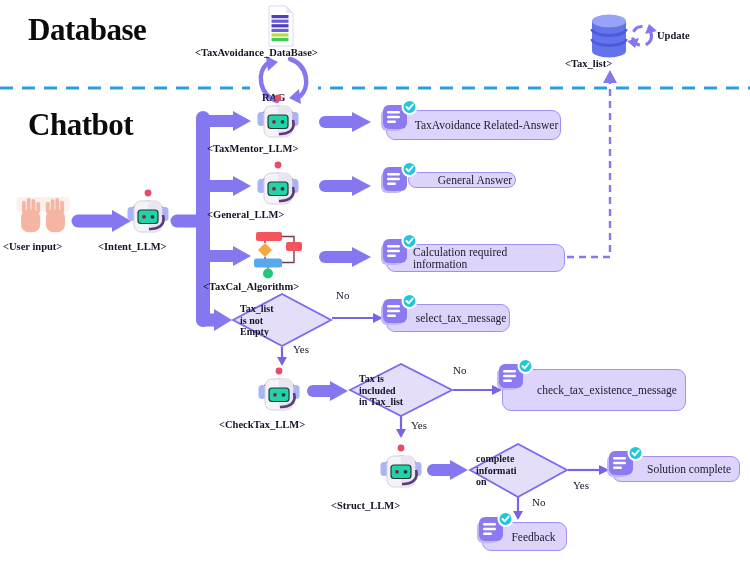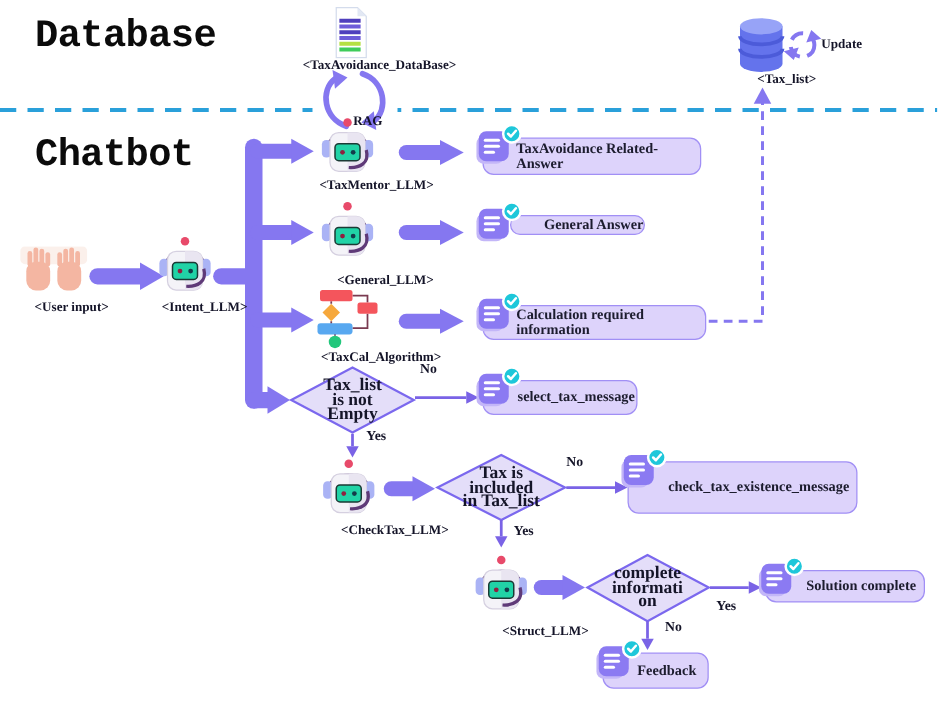--- a/index.html
+++ b/index.html
@@ -1,28 +1,28 @@
 <!DOCTYPE html>
 <html><head>
 <meta charset="utf-8">
 <style>
   html,body{margin:0;padding:0;background:#ffffff;}
   .stage{position:relative;width:750px;height:565px;background:#ffffff;overflow:hidden;
          font-family:"Liberation Serif",serif;}
-  .heading{position:absolute;font-family:Liberation Mono, monospace;font-weight:600;
+  .heading{position:absolute;font-family:Liberation Serif, serif;font-weight:600;
            font-size:31px;color:#0b0b0b;letter-spacing:-0.5px;}
-  .nlabel{position:absolute;font-weight:bold;font-size:10.5px;color:#141428;text-align:right;
+  .nlabel{position:absolute;font-weight:bold;font-size:10.5px;color:#141428;text-align:left;
           white-space:nowrap;}
-  .yn{position:absolute;font-weight:bold;font-size:11px;color:#141428;}
-  .dtext{position:absolute;font-weight:bold;font-size:14px;line-height:11.5px;color:#141428;
-         text-align:center;}
+  .yn{position:absolute;font-weight:normal;font-size:11px;color:#141428;}
+  .dtext{position:absolute;font-weight:bold;font-size:10px;line-height:11.5px;color:#141428;
+         text-align:left;}
   .dtext span{display:block;}
   .msgbox{position:absolute;background:#ddd3fb;border:1.5px solid #a18ff5;border-radius:9px;
           display:flex;align-items:center;justify-content:center;
-          font-weight:bold;font-size:11.5px;color:#1c1c2e;box-sizing:border-box;}
+          font-weight:normal;font-size:11.5px;color:#1c1c2e;box-sizing:border-box;}
   .pad26{padding-left:26px;} .pad18{padding-left:18px;}
   svg.icon{position:absolute;display:block;}
   .overlay{position:absolute;left:0;top:0;}
 </style>
 </head>
 <body>
 
 <div class="stage">
 
   <svg width="0" height="0" style="position:absolute" aria-hidden="true">
@@ -186,21 +186,21 @@
   <div class="nlabel" style="left:98px;top:241px;width:100px">&lt;Intent_LLM&gt;</div>
 
   <svg class="icon" style="left:254px;top:93px" width="48" height="48">
       <use href="#sym-robot"></use>
     </svg>
   <div class="nlabel" style="left:207px;top:143px;width:140px">&lt;TaxMentor_LLM&gt;</div>
 
   <svg class="icon" style="left:254px;top:160px" width="48" height="48">
       <use href="#sym-robot"></use>
     </svg>
-  <div class="nlabel" style="left:207px;top:219px;width:140px">&lt;General_LLM&gt;</div>
+  <div class="nlabel" style="left:207px;top:209px;width:140px">&lt;General_LLM&gt;</div>
 
   <svg class="icon" style="left:248px;top:230px" width="56" height="50">
       <use href="#sym-flow"></use>
     </svg>
   <div class="nlabel" style="left:203px;top:281px;width:150px">&lt;TaxCal_Algorithm&gt;</div>
 
   <svg class="icon" style="left:255px;top:366px" width="48" height="48">
       <use href="#sym-robot"></use>
     </svg>
   <div class="nlabel" style="left:219px;top:419px;width:140px">&lt;CheckTax_LLM&gt;</div>

